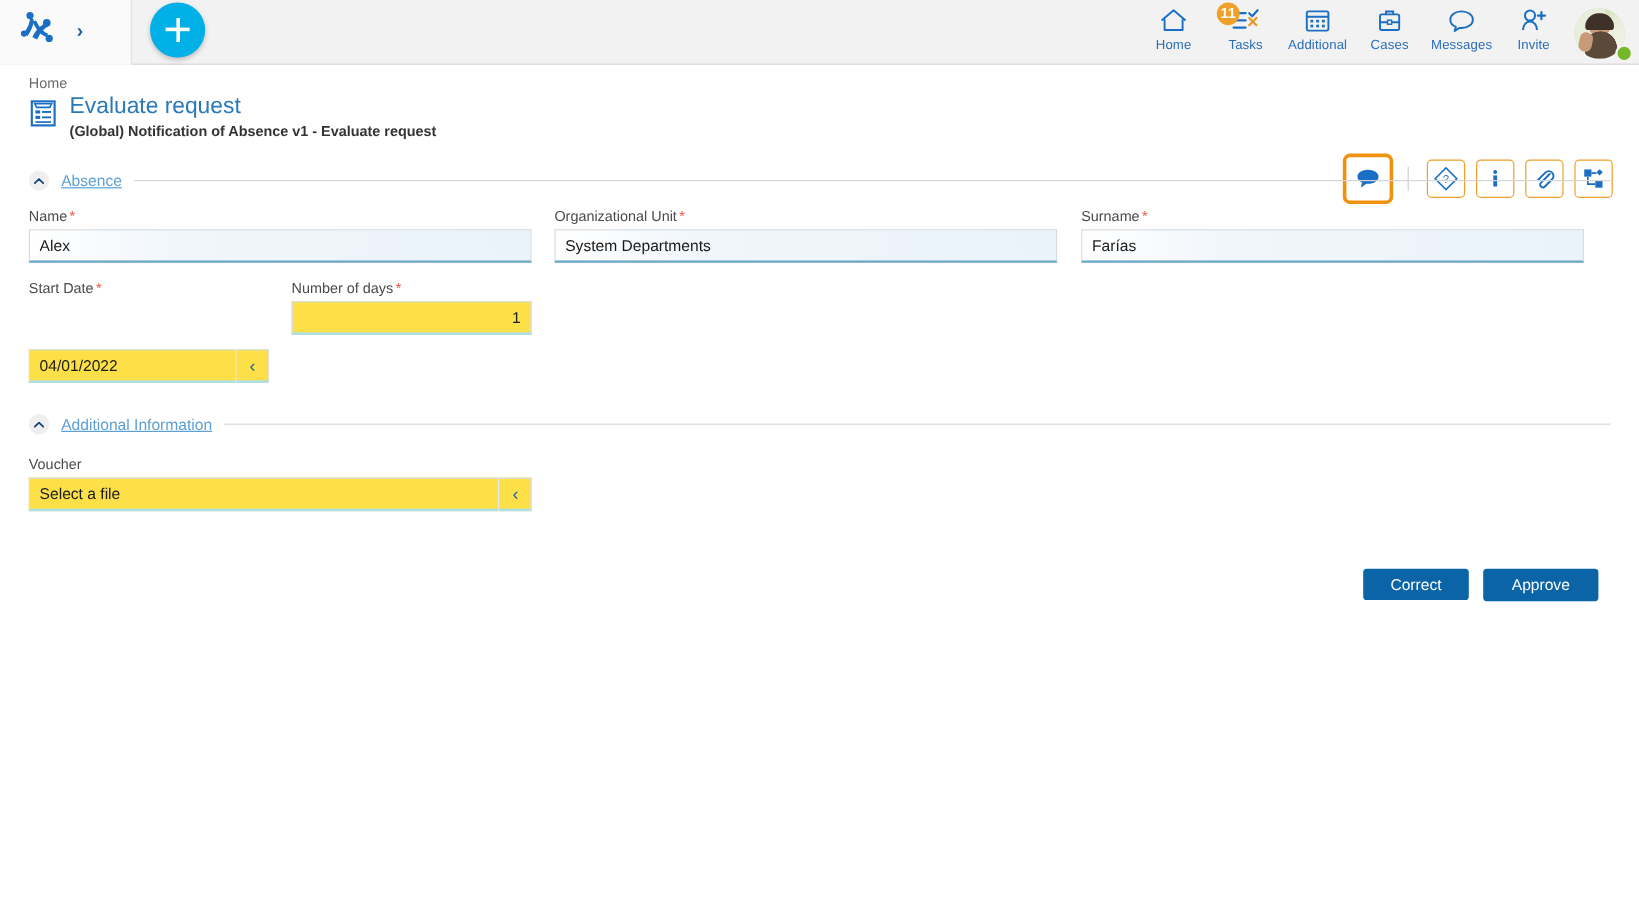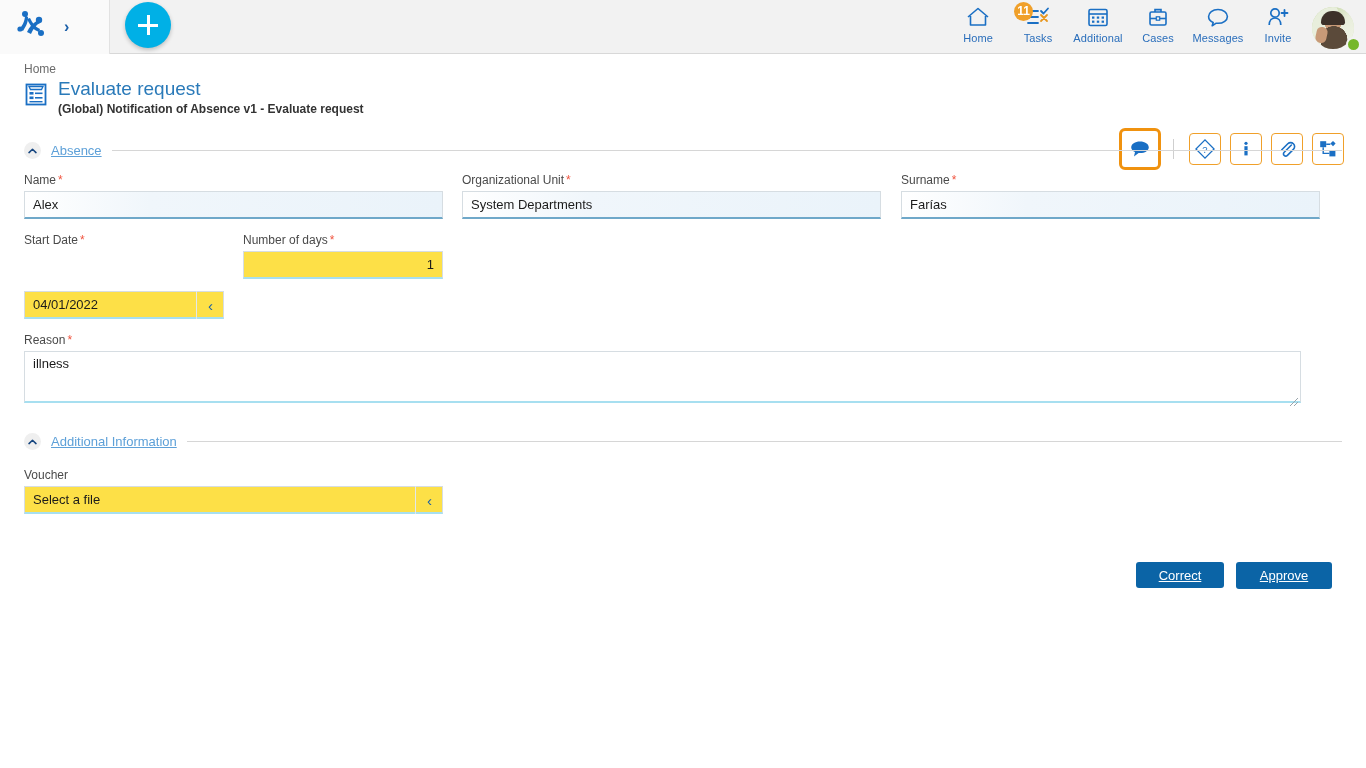--- a/index.html
+++ b/index.html
@@ -233,21 +233,20 @@
     color: #ffffff;
     border: none;
     border-radius: 3px;
     font-size: 13px;
     font-family: "Liberation Sans", sans-serif;
     height: 26px;
     min-width: 88px;
     padding: 0 14px;
     margin-left: 12px;
     cursor: pointer;
-    text-decoration: underline;
   }
   .btn.tall { height: 27px; min-width: 96px; }
 </style>
 </head>
 <body>
 
 <div class="topbar">
 
   <div class="topbar-left">
     <span class="logo">
@@ -455,36 +454,20 @@
         <input class="inp" value="04/01/2022" style="">
         <span class="chev">‹</span>
       </div>
     </div>
     <div class="field" style="width:200px; margin-left:19px;">
       <label class="flabel"><span>Number of days</span><span class="req">*</span></label>
       <input class="inp num" value="1" style="">
     </div>
   </div>
 
-  <div class="row">
-    <div class="field">
-      <label class="flabel"><span>Reason</span><span class="req">*</span></label>
-      <div class="ta-wrap">
-        <textarea class="ta" style="">illness</textarea>
-        <span class="ta-grip">
-          <svg width="10" height="10" viewBox="0 0 10 10">
-              <g stroke="#9aa4ab" stroke-width="1">
-                <line x1="9" y1="1" x2="1" y2="9"></line>
-                <line x1="9" y1="5" x2="5" y2="9"></line>
-              </g>
-            </svg>
-        </span>
-      </div>
-    </div>
-  </div>
 
   <div class="section-head">
     <span class="collapse-ico">
       <svg width="9" height="6" viewBox="0 0 9 6">
           <path d="M1 4.6 L4.5 1.2 L8 4.6" fill="none" stroke="#15457f" stroke-width="1.5" stroke-linecap="round" stroke-linejoin="round"></path>
         </svg>
     </span>
     <span class="section-title">Additional Information</span>
     <span class="section-rule"></span>
   </div>

